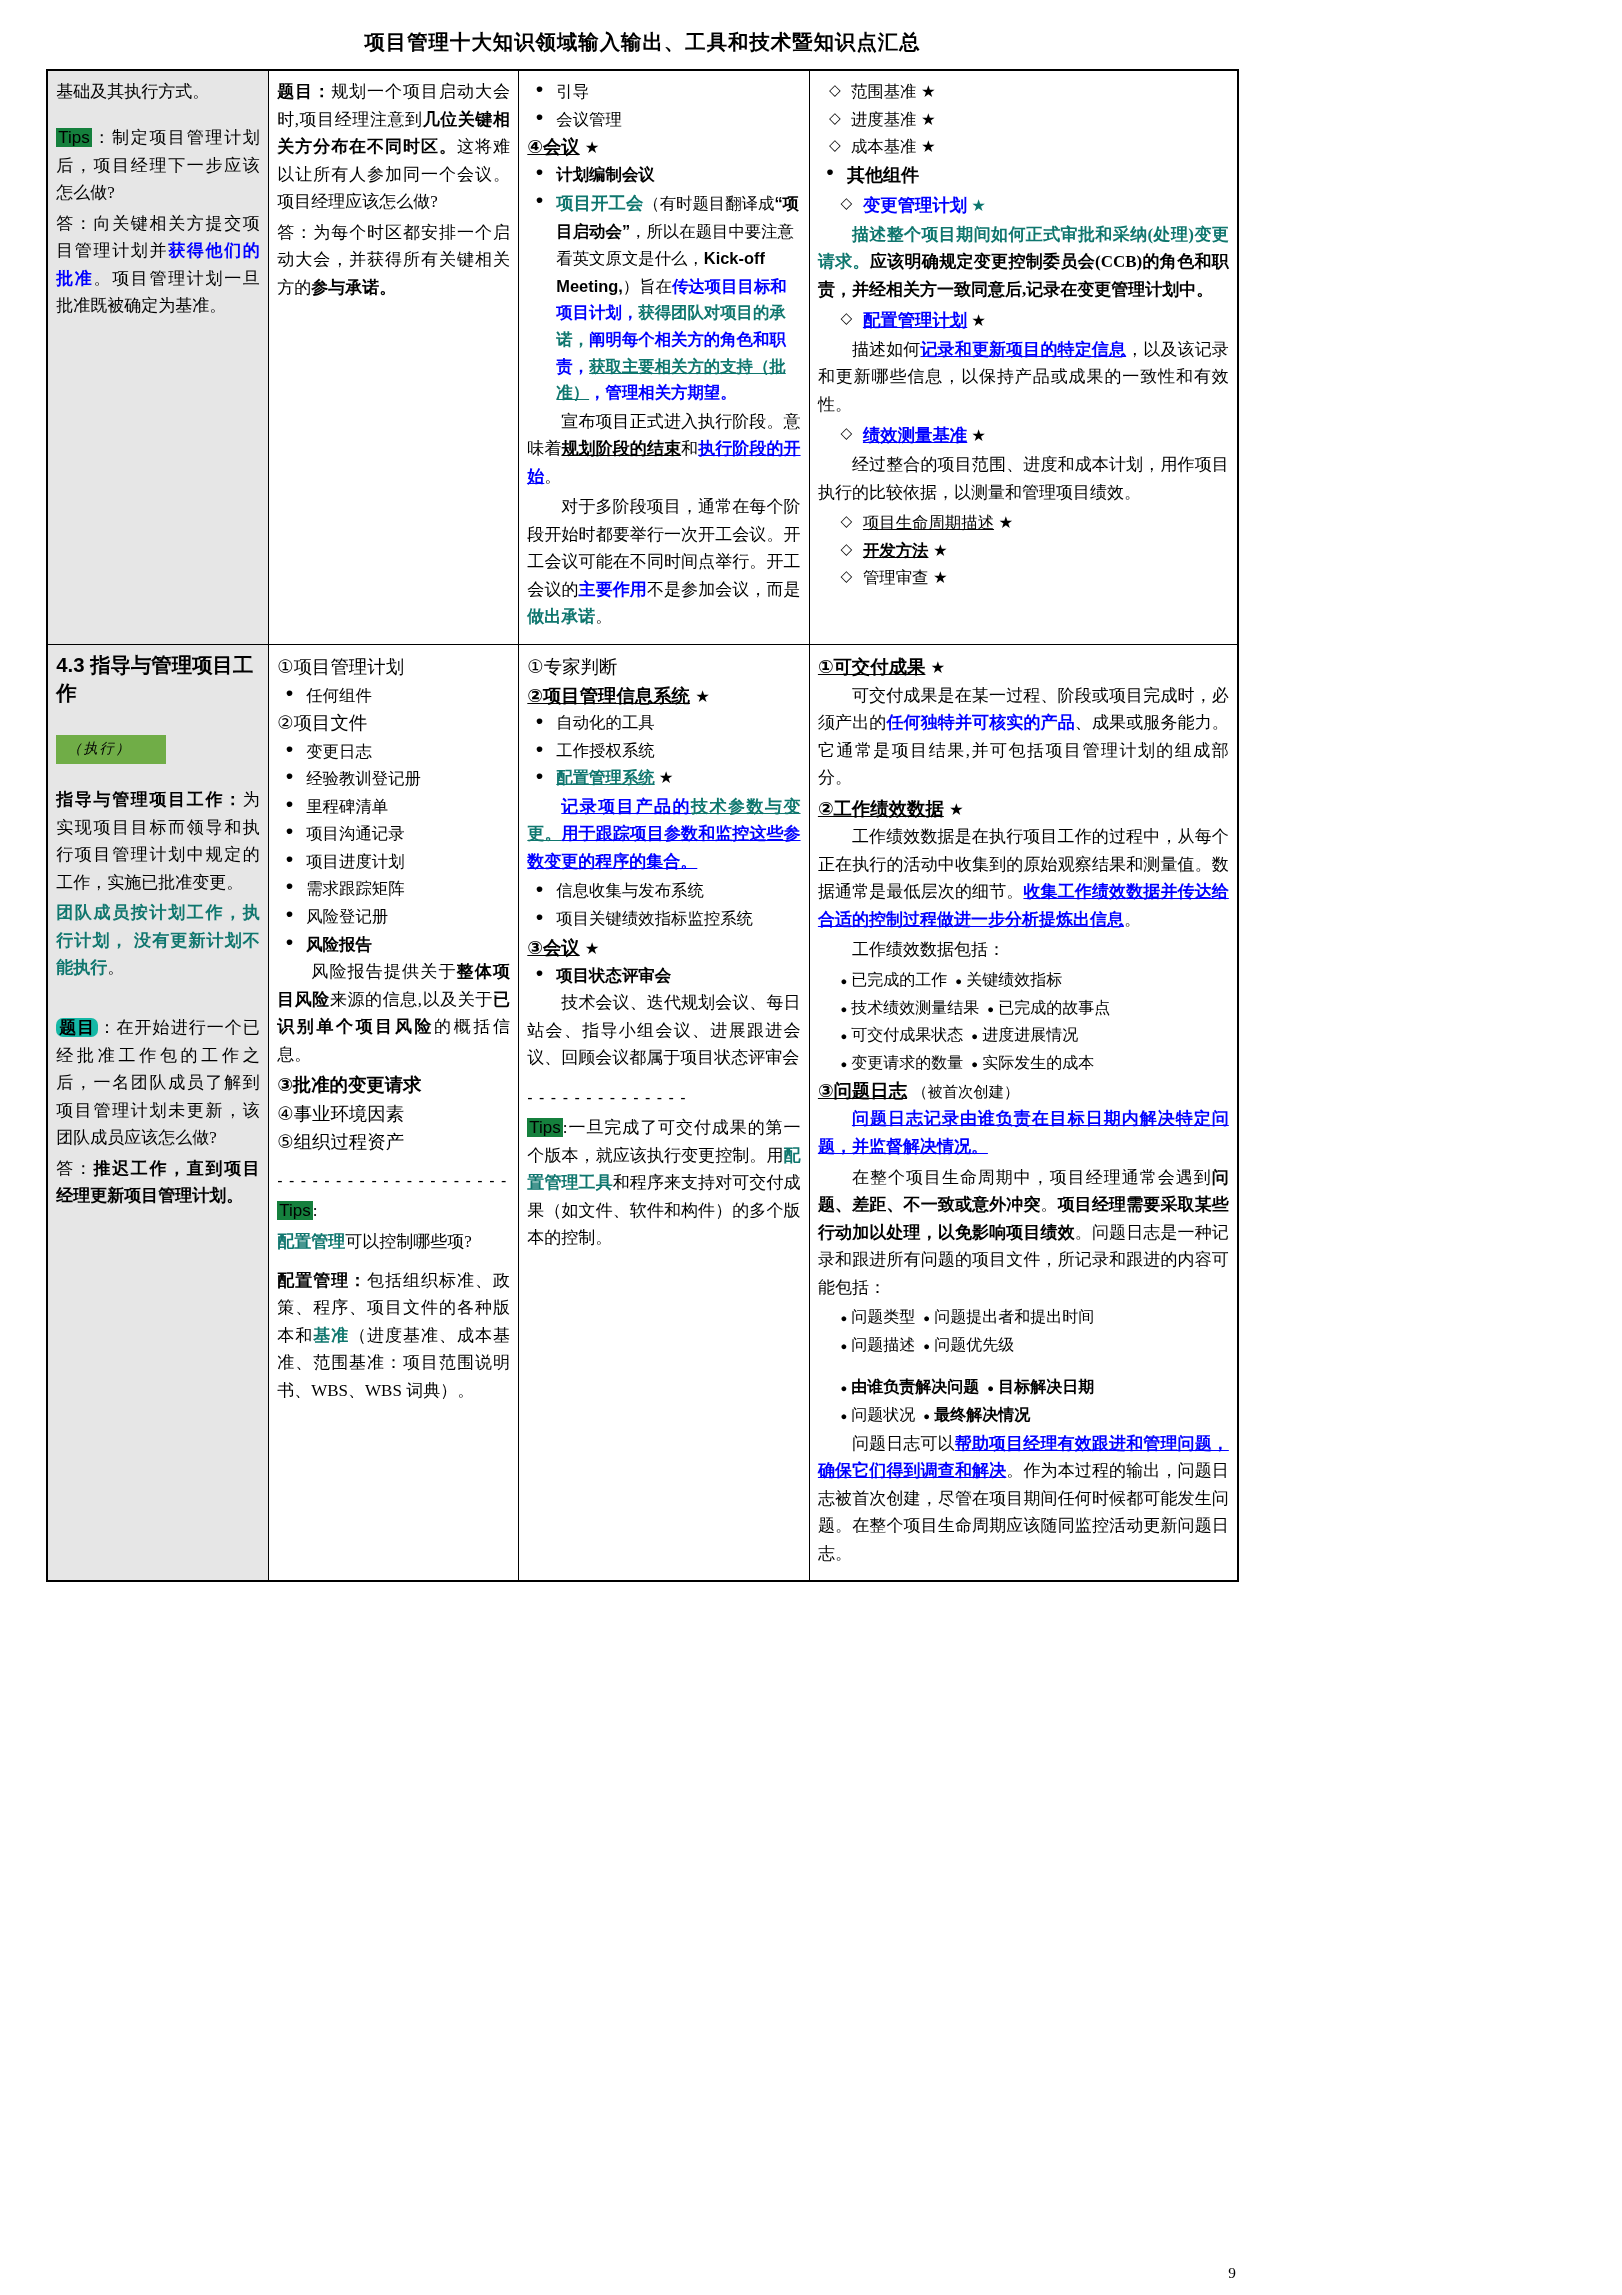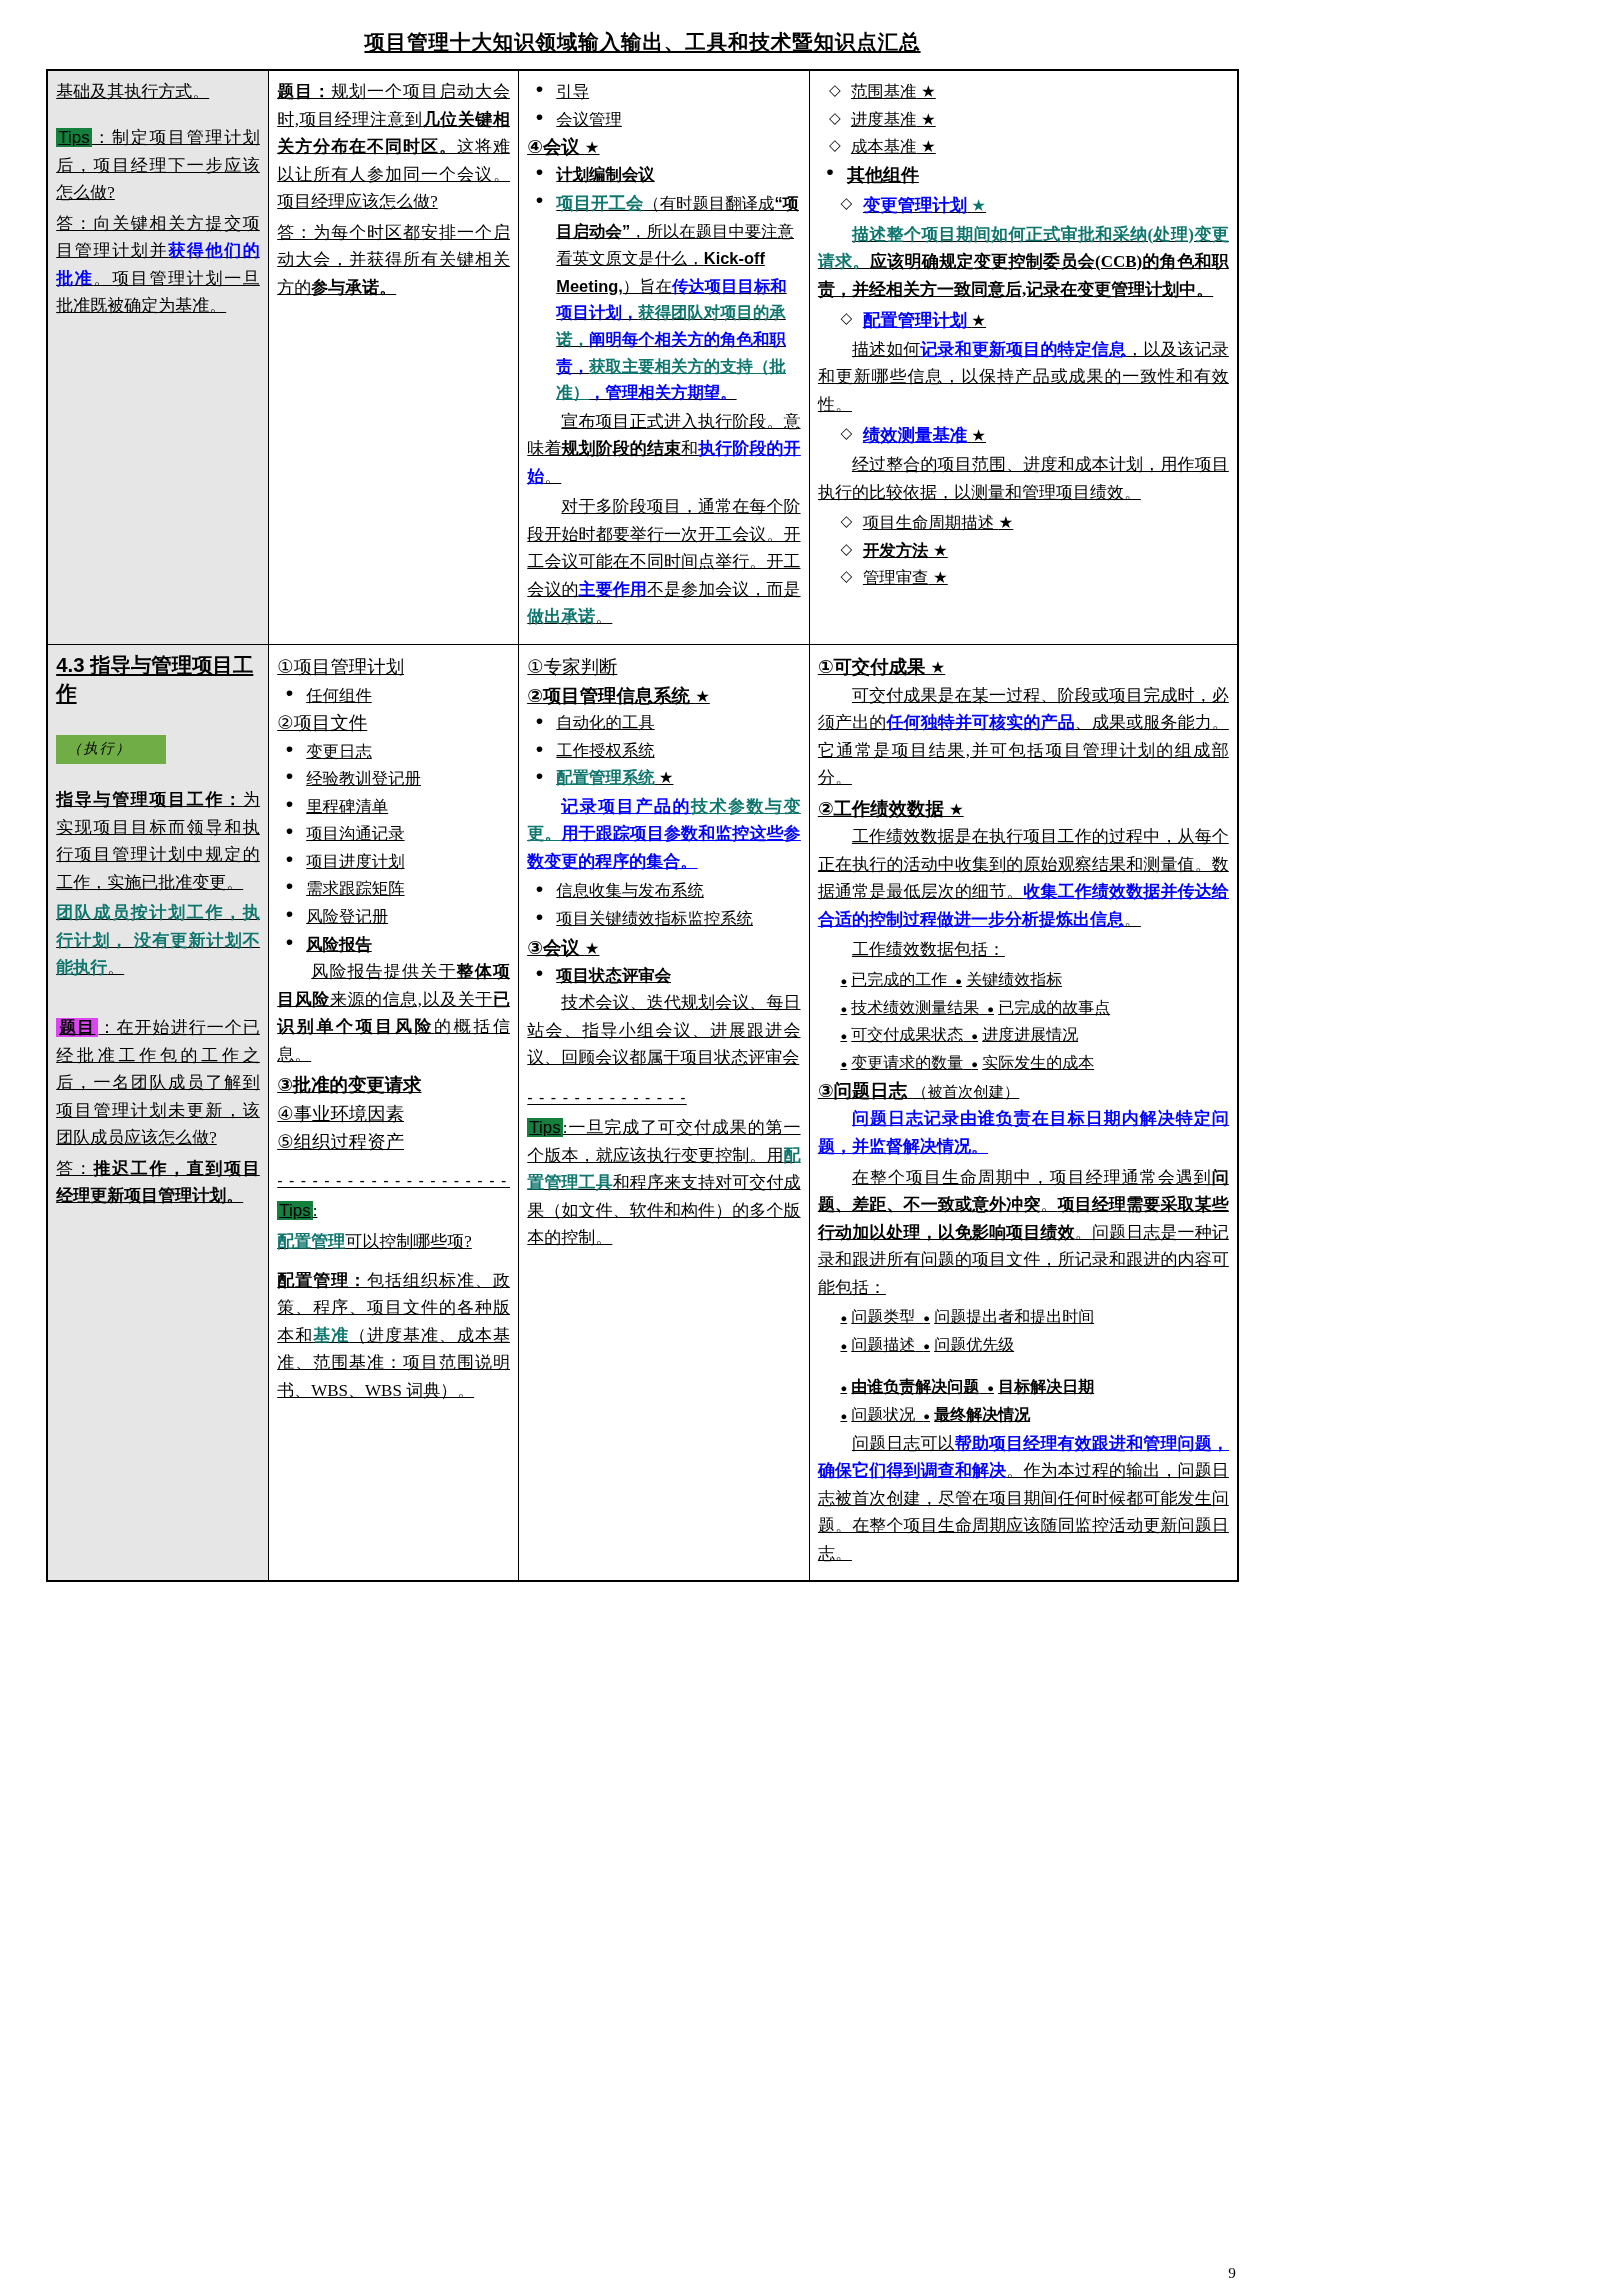--- a/index.html
+++ b/index.html
@@ -8,21 +8,20 @@
     font-family:"Liberation Serif","DejaVu Serif",serif;
     color:#000;
     -webkit-font-smoothing:none;
   }
   .page{
     width:1285px;
     min-height:2295px;
     position:relative;
     box-sizing:border-box;
     padding:20.4px 46px 20.4px 46px;
-    text-decoration:underline;
   }
   .doc-header{
     text-align:center;
     font-family:"Liberation Serif","DejaVu Serif",serif;
     font-weight:bold;
     font-size:20.4px;
     letter-spacing:1px;
     margin:7.2px 0 13.3px 0;
   }
   table.grid{
@@ -57,22 +56,23 @@
     line-height:1.34;
     margin-bottom:4.1px;
   }
   .tips-badge{
     background:#15803d;
     font-family:"Liberation Sans","DejaVu Sans",sans-serif;
     font-weight:normal;
     padding:0 2px;
   }
   .tm-badge{
-    background:#d946ef;
+    background:#14b8a6;
     padding:0 3.1px;
+    border-radius:7px;
   }
   .exec-badge{
     display:inline-block;
     background:#70ad47;
     font-style:italic;
     font-size:14px;
     padding:3.1px 35px 3.1px 11.2px;
     margin:23.5px 0 22.5px 0;
     letter-spacing:2px;
   }

